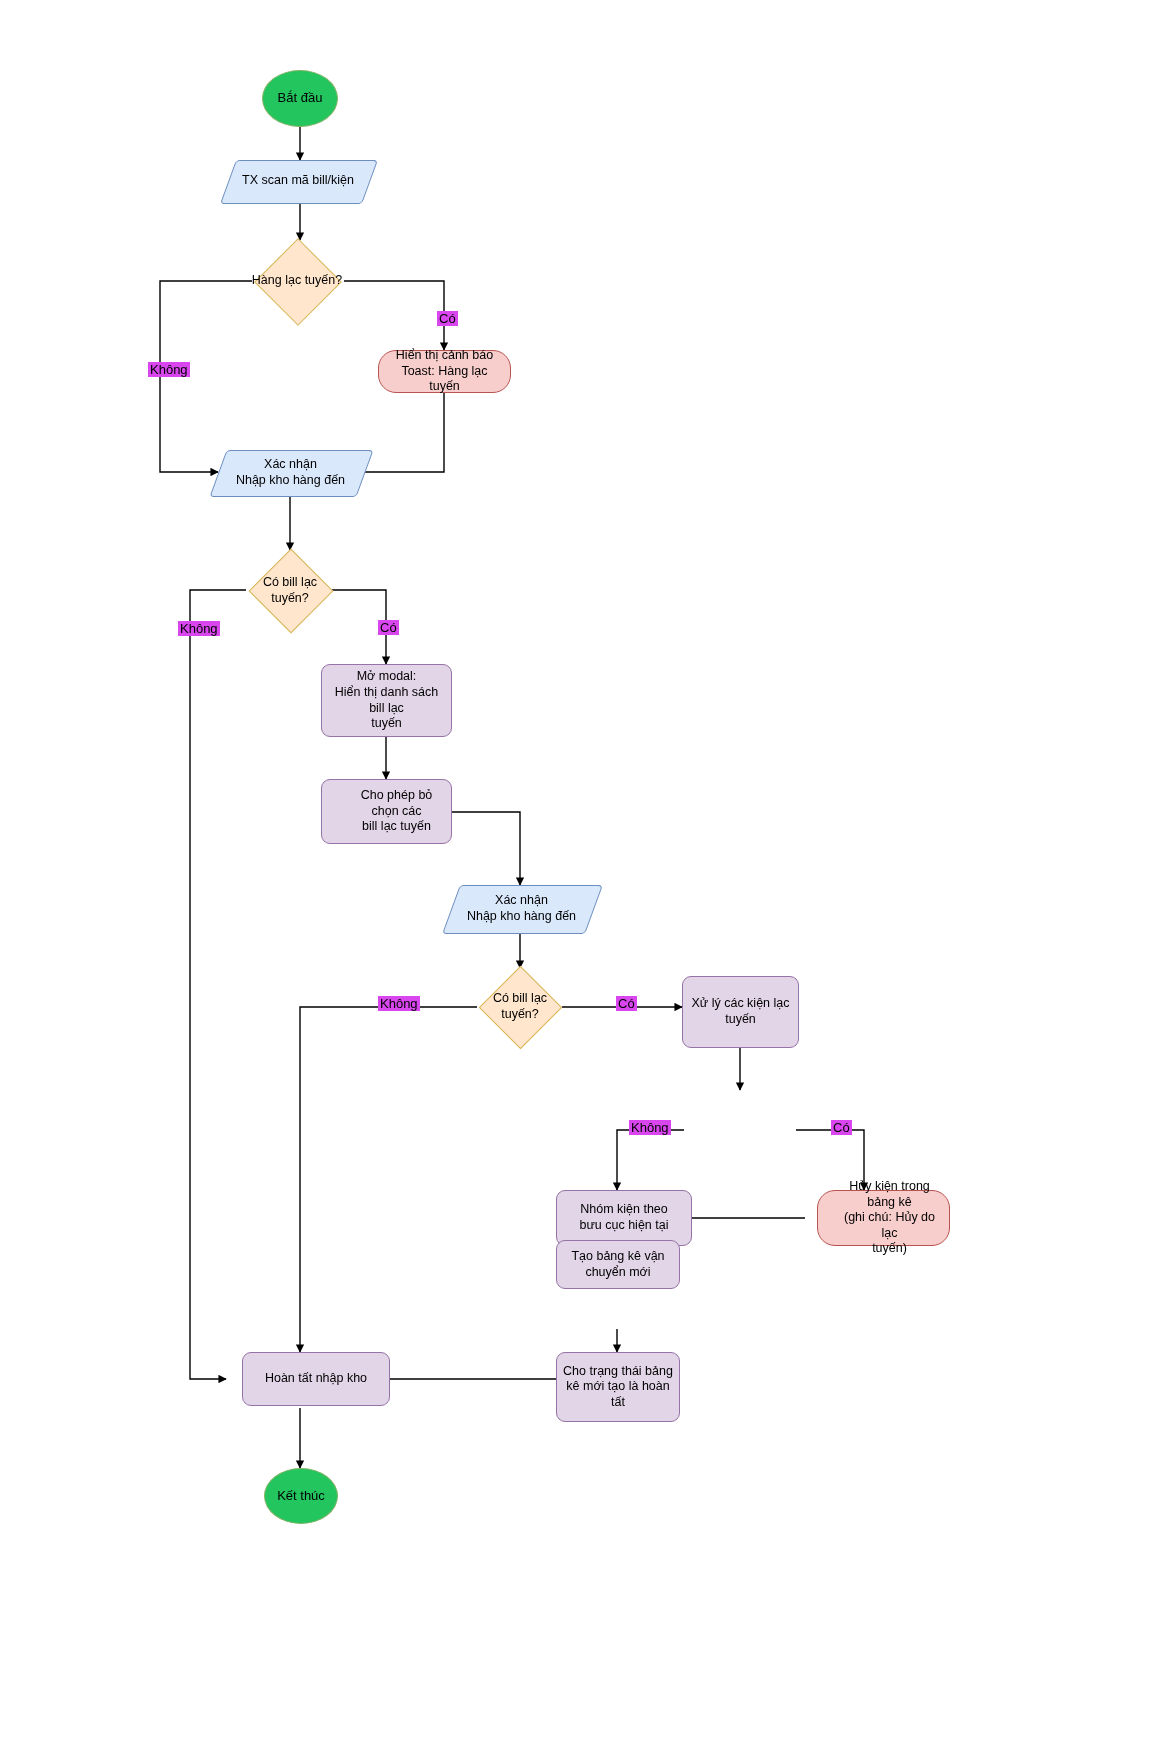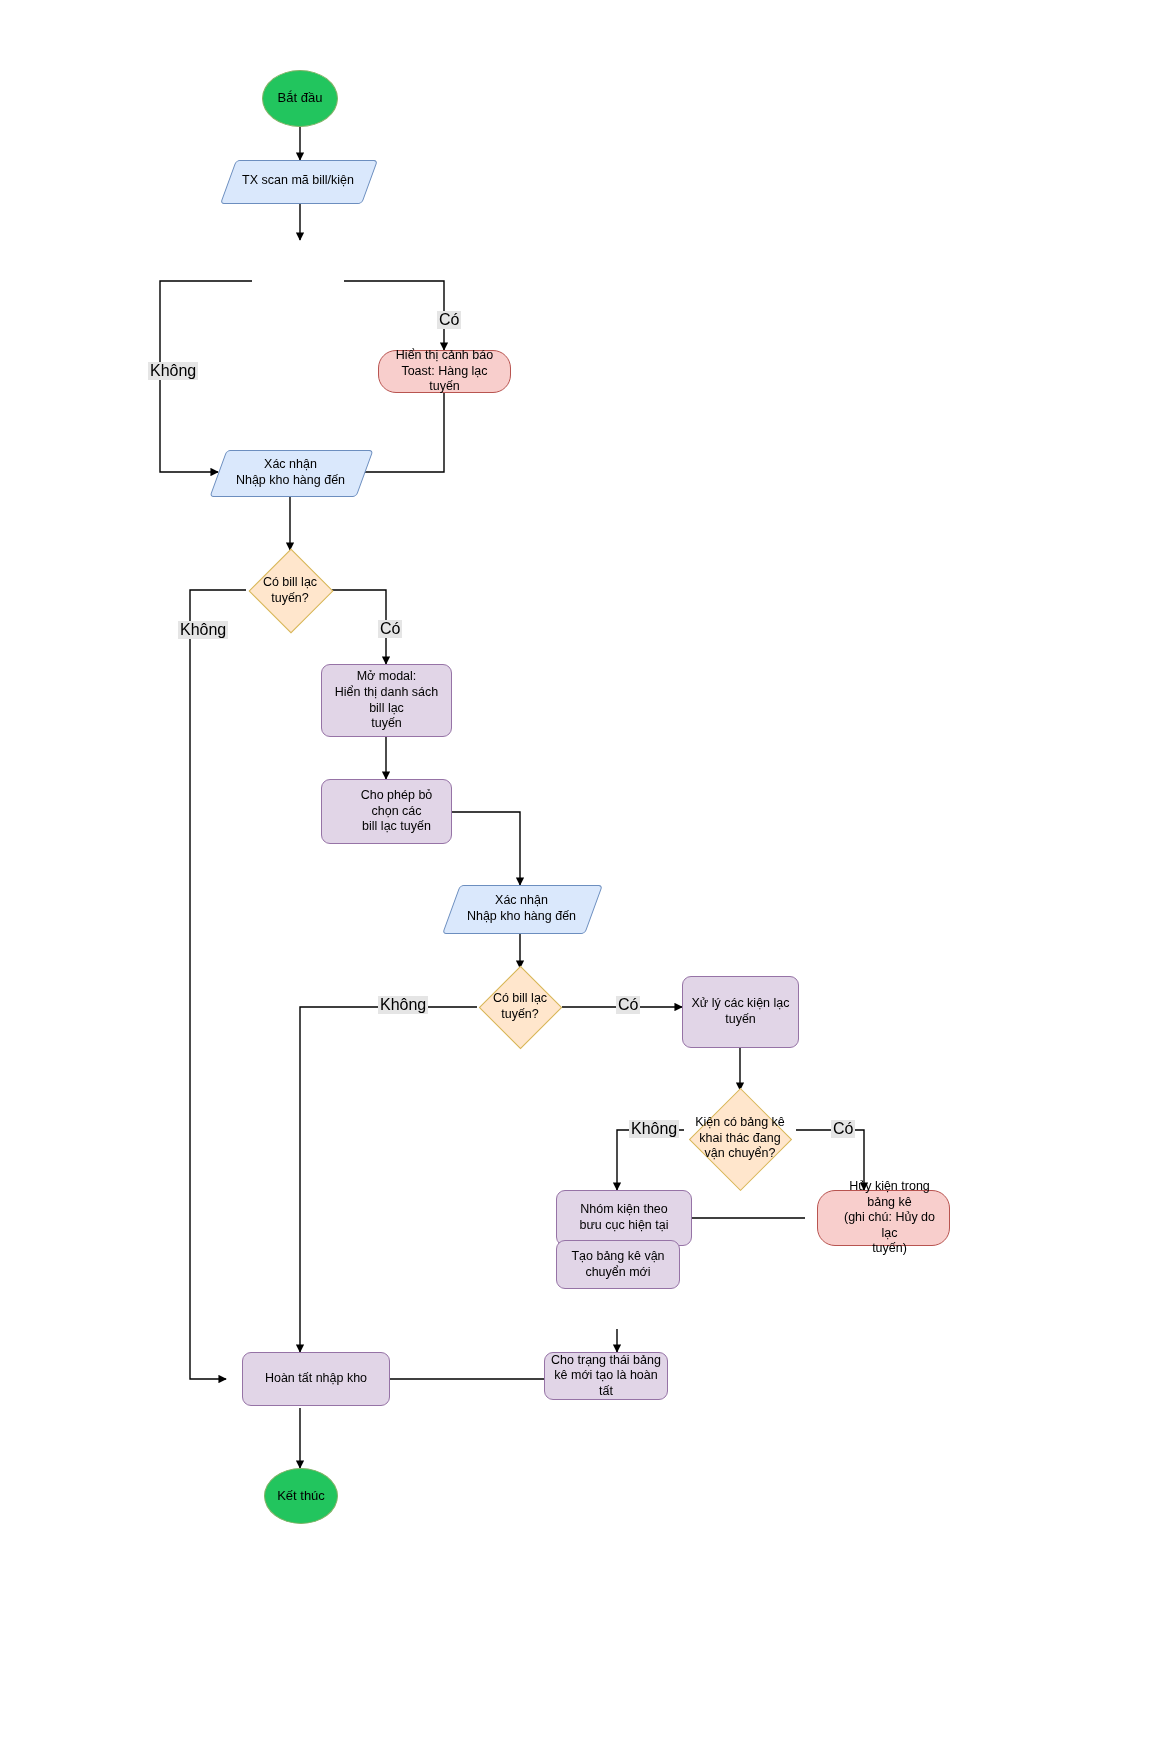--- a/index.html
+++ b/index.html
@@ -40,21 +40,21 @@
   .dec .lbl{position:relative;z-index:2;}
 
   
   .io{font-size:12.5px;}
   .io .pshape{position:absolute;left:0;top:0;width:100%;height:100%;
     background:#dae8fc;border:1.6px solid #6c8ebf;border-radius:4px;
     transform:skewX(-20deg);}
   .io .lbl{position:relative;z-index:2;}
 
   .edge-label{
-    position:absolute;font-size:16px;color:#000;background:#e5e5e5;
+    position:absolute;font-size:13px;color:#000;background:#d946ef;
     padding:0 2px;white-space:nowrap;
   }
 </style>
 </head>
 <body>
 
 <div id="canvas">
 
   <svg class="edges" viewBox="0 0 1150 1740">
     <defs>
@@ -110,20 +110,24 @@
 
   <div class="node term" style="left:262px;top:70px;width:76px;height:57px;">
     <span class="lbl">Bắt đầu</span>
   </div>
 
   <div class="node io" style="left:228px;top:160px;width:140px;height:42px;">
     <span class="pshape"></span>
     <span class="lbl">TX scan mã bill/kiện</span>
   </div>
 
+  <div class="node dec" style="left:240px;top:239px;width:114px;height:84px;">
+    <span class="dshape" style="width:60px;height:60px;left:27px;top:12px;"></span>
+    <span class="lbl">Hàng lạc tuyến?</span>
+  </div>
 
   <div class="node warn" style="left:378px;top:350px;width:133px;height:43px;">
     <span class="lbl">Hiển thị cảnh báo
 Toast: Hàng lạc tuyến</span>
   </div>
 
   <div class="node io" style="left:218px;top:450px;width:145px;height:45px;">
     <span class="pshape"></span>
     <span class="lbl">Xác nhận
 Nhập kho hàng đến</span>
@@ -156,44 +160,38 @@
     <span class="dshape" style="width:57px;height:57px;left:27px;top:11px;"></span>
     <span class="lbl">Có bill lạc
 tuyến?</span>
   </div>
 
   <div class="node proc" style="left:682px;top:976px;width:117px;height:72px;">
     <span class="lbl">Xử lý các kiện lạc
 tuyến</span>
   </div>
 
-  <div class="node dec" style="left:671px;top:1089px;width:138px;height:99px;">
-    <span class="dshape" style="width:71px;height:71px;left:33px;top:14px;"></span>
-    <span class="lbl">Kiện có bảng kê
-khai thác đang
-vận chuyển?</span>
-  </div>
 
   <div class="node warn" style="left:817px;top:1190px;width:133px;height:56px;padding-left:12px;">
     <span class="lbl">Hủy kiện trong bảng kê
 (ghi chú: Hủy do lạc
 tuyến)</span>
   </div>
 
   <div class="node proc" style="left:556px;top:1190px;width:136px;height:56px;">
     <span class="lbl">Nhóm kiện theo
 bưu cục hiện tại</span>
   </div>
 
   <div class="node proc" style="left:556px;top:1240px;width:124px;height:49px;">
     <span class="lbl">Tạo bảng kê vận
 chuyển mới</span>
   </div>
 
-  <div class="node proc" style="left:544px;top:1352px;width:124px;height:48px;">
+  <div class="node proc" style="left:556px;top:1352px;width:124px;height:70px;">
     <span class="lbl">Cho trạng thái bảng
 kê mới tạo là hoàn tất</span>
   </div>
 
   <div class="node proc" style="left:226px;top:1352px;width:148px;height:54px;margin-left:16px;">
     <span class="lbl">Hoàn tất nhập kho</span>
   </div>
 
   <div class="node term" style="left:264px;top:1468px;width:74px;height:56px;">
     <span class="lbl">Kết thúc</span>

